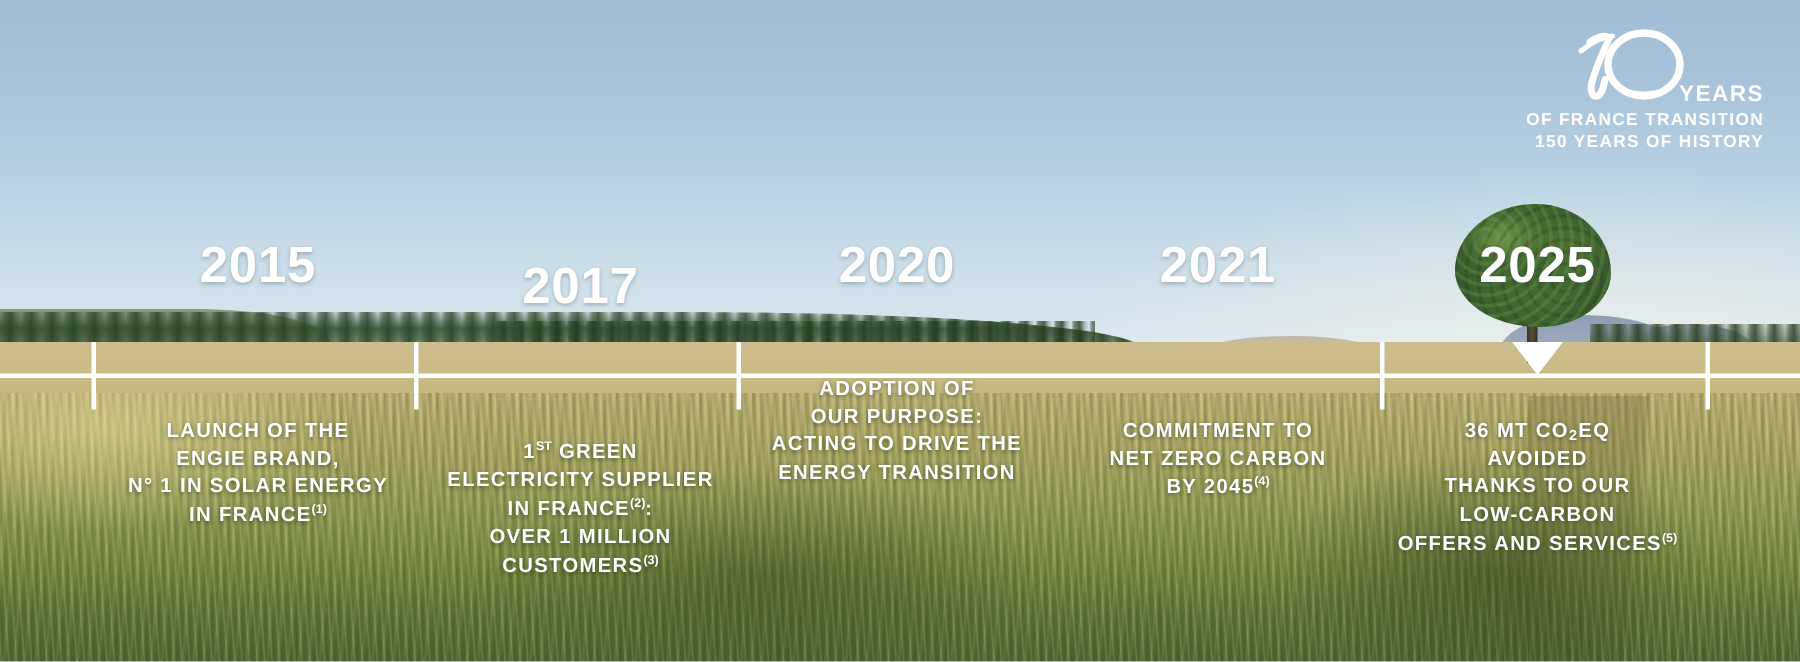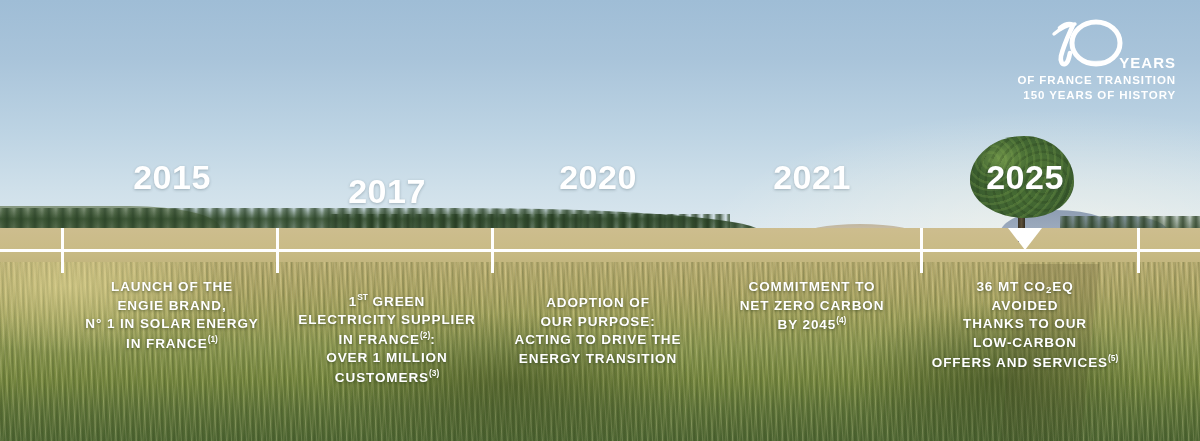--- a/index.html
+++ b/index.html
@@ -364,21 +364,21 @@
         <div class="milestone-desc" style="margin-top: 84px;">
           <div>1<sup>ST</sup> GREEN</div>
           <div>ELECTRICITY SUPPLIER</div>
           <div>IN FRANCE<sup>(2)</sup>:</div>
           <div>OVER 1 MILLION</div>
           <div>CUSTOMERS<sup>(3)</sup></div>
         </div>
       </div>
       <div class="milestone" style="left: 398px; top: 160px; width: 400px;">
         <div class="milestone-year">2020</div>
-        <div class="milestone-desc" style="margin-top: 100px;">
+        <div class="milestone-desc" style="margin-top: 56px;">
           <div>ADOPTION OF</div>
           <div>OUR PURPOSE:</div>
           <div>ACTING TO DRIVE THE</div>
           <div>ENERGY TRANSITION</div>
         </div>
       </div>
       <div class="milestone" style="left: 612px; top: 160px; width: 400px;">
         <div class="milestone-year">2021</div>
         <div class="milestone-desc" style="margin-top: 84px;">
           <div>COMMITMENT TO</div>

